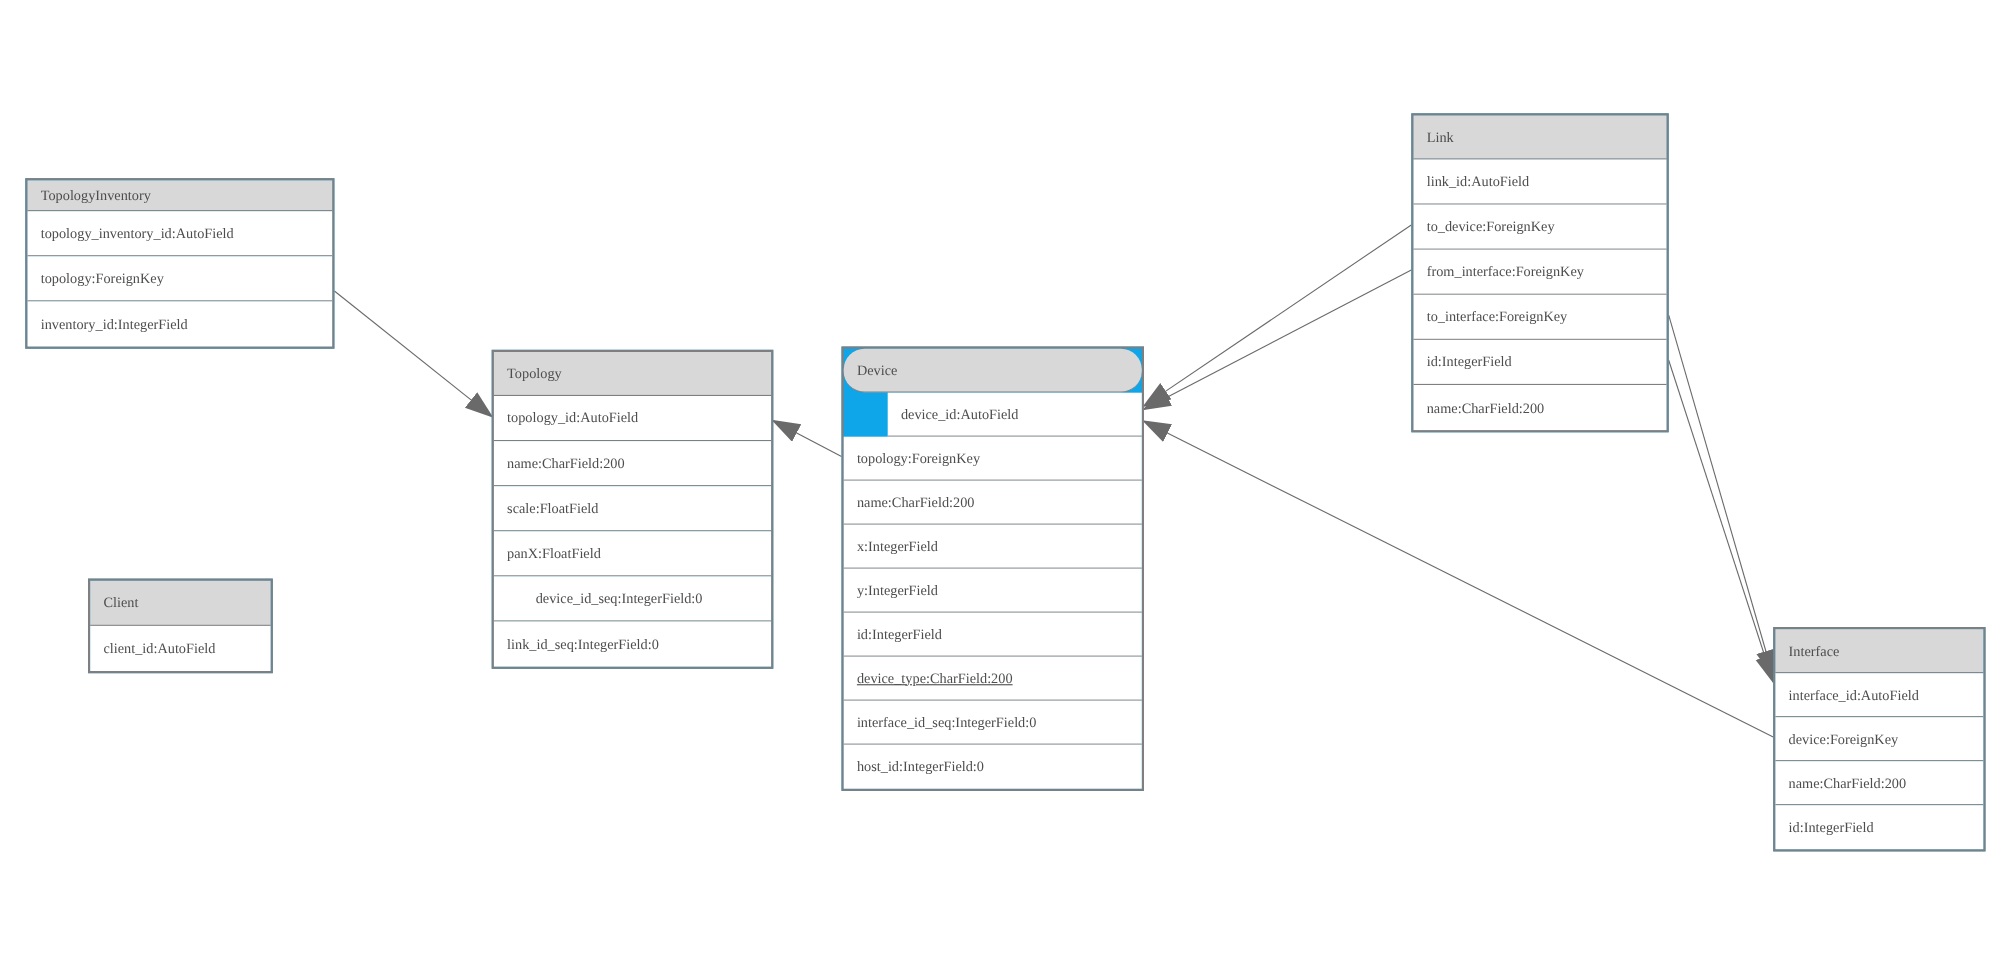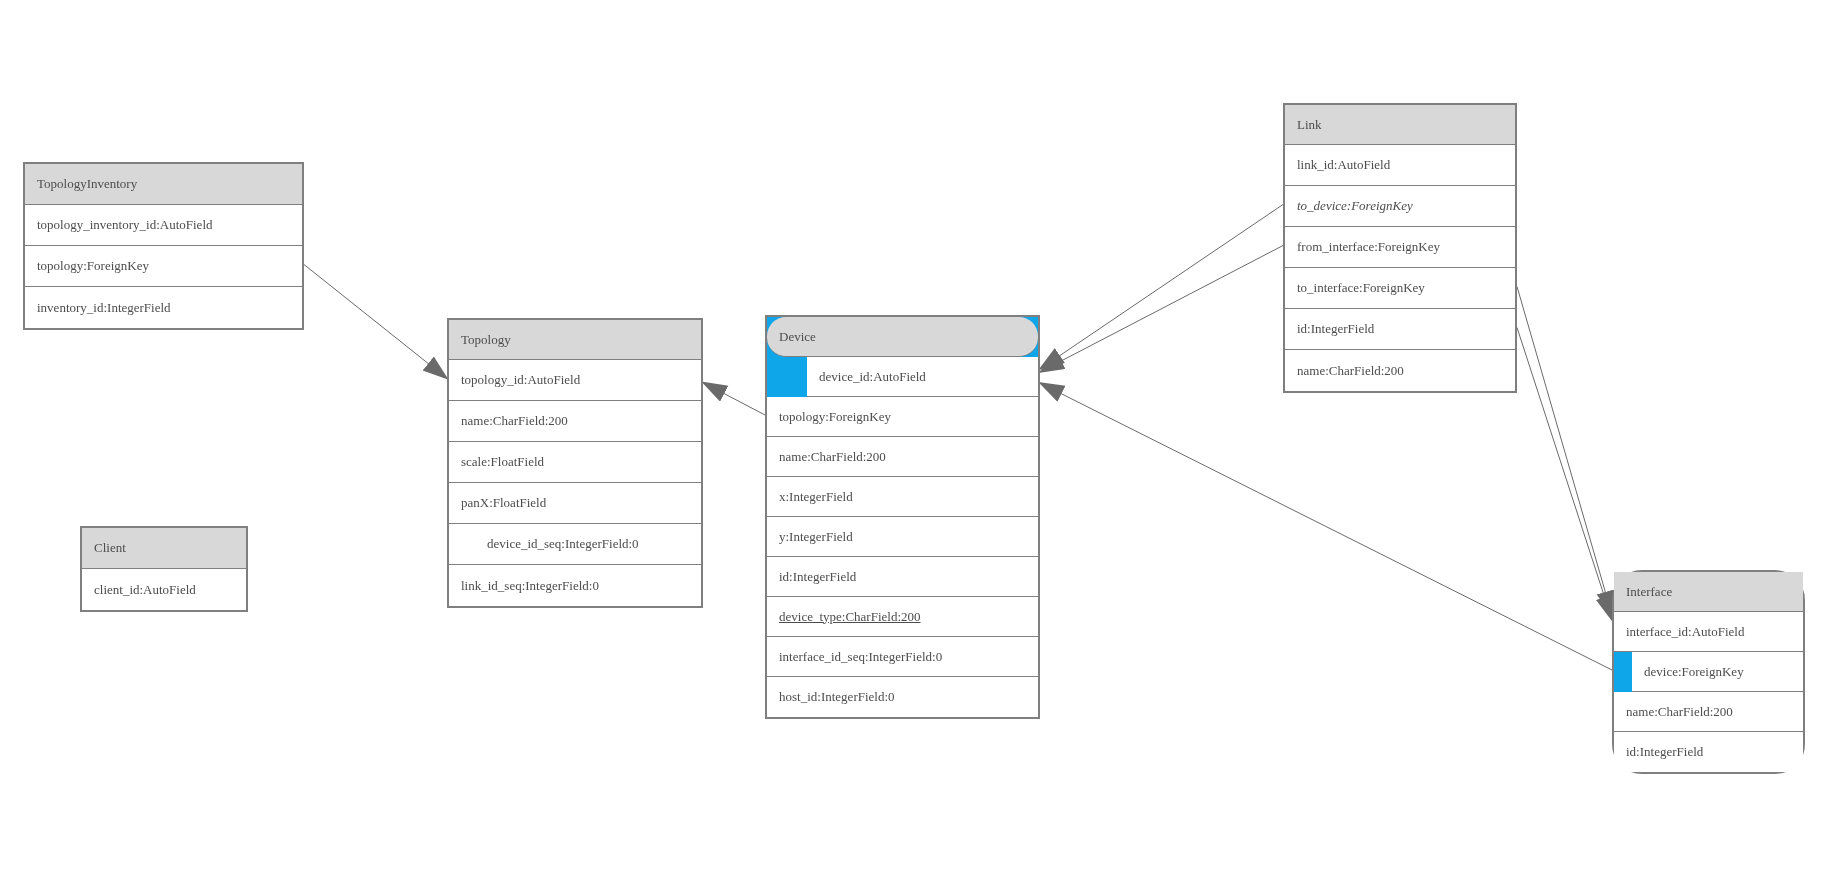--- a/index.html
+++ b/index.html
@@ -65,21 +65,21 @@
         <line x1="765" y1="415" x2="703" y2="382.5" stroke="#6a6a6a" stroke-width="1" marker-end="url(#arrow)" class="relation-line"></line>
         <line x1="1283" y1="204.5" x2="1040" y2="369" stroke="#6a6a6a" stroke-width="1" marker-end="url(#arrow)" class="relation-line"></line>
         <line x1="1283" y1="245.5" x2="1040" y2="372" stroke="#6a6a6a" stroke-width="1" marker-end="url(#arrow)" class="relation-line"></line>
         <line x1="1517" y1="286.5" x2="1612" y2="615" stroke="#6a6a6a" stroke-width="1" marker-end="url(#arrow)" class="relation-line"></line>
         <line x1="1517" y1="327.5" x2="1612" y2="620" stroke="#6a6a6a" stroke-width="1" marker-end="url(#arrow)" class="relation-line"></line>
         <line x1="1612" y1="670" x2="1040" y2="383" stroke="#6a6a6a" stroke-width="1" marker-end="url(#arrow)" class="relation-line"></line>
       </g>
   </svg>
   <div id="entities">
       <div class="entity" style="left: 23px; top: 162px; width: 281px; border-color: rgb(127, 127, 127); color: rgb(77, 77, 77);">
-        <div class="entity-header" style="height: 41px; background: rgb(216, 216, 216); border-bottom-color: rgb(127, 127, 127);">TopologyInventory</div>
+        <div class="entity-header" style="height: 28px; background: rgb(216, 216, 216); border-bottom-color: rgb(127, 127, 127);">TopologyInventory</div>
         <div class="entity-row" style="height: 41px; border-bottom-color: rgb(127, 127, 127);">topology_inventory_id:AutoField</div>
         <div class="entity-row" style="height: 41px; border-bottom-color: rgb(127, 127, 127);">topology:ForeignKey</div>
         <div class="entity-row" style="height: 41px; border-bottom-color: rgb(127, 127, 127);">inventory_id:IntegerField</div>
       </div>
       <div class="entity" style="left: 447px; top: 318px; width: 256px; border-color: rgb(127, 127, 127); color: rgb(77, 77, 77);">
         <div class="entity-header" style="height: 40px; background: rgb(216, 216, 216); border-bottom-color: rgb(127, 127, 127);">Topology</div>
         <div class="entity-row" style="height: 41px; border-bottom-color: rgb(127, 127, 127);">topology_id:AutoField</div>
         <div class="entity-row" style="height: 41px; border-bottom-color: rgb(127, 127, 127);">name:CharField:200</div>
         <div class="entity-row" style="height: 41px; border-bottom-color: rgb(127, 127, 127);">scale:FloatField</div>
         <div class="entity-row" style="height: 41px; border-bottom-color: rgb(127, 127, 127);">panX:FloatField</div>
@@ -98,27 +98,27 @@
         <div class="entity-row" style="height: 40px; border-bottom-color: rgb(127, 127, 127);">x:IntegerField</div>
         <div class="entity-row" style="height: 40px; border-bottom-color: rgb(127, 127, 127);">y:IntegerField</div>
         <div class="entity-row" style="height: 40px; border-bottom-color: rgb(127, 127, 127);">id:IntegerField</div>
         <div class="entity-row" style="height: 40px; border-bottom-color: rgb(127, 127, 127); text-decoration: underline;">device_type:CharField:200</div>
         <div class="entity-row" style="height: 40px; border-bottom-color: rgb(127, 127, 127);">interface_id_seq:IntegerField:0</div>
         <div class="entity-row" style="height: 40px; border-bottom-color: rgb(127, 127, 127);">host_id:IntegerField:0</div>
       </div>
       <div class="entity" style="left: 1283px; top: 103px; width: 234px; border-color: rgb(127, 127, 127); color: rgb(77, 77, 77);">
         <div class="entity-header" style="height: 40px; background: rgb(216, 216, 216); border-bottom-color: rgb(127, 127, 127);">Link</div>
         <div class="entity-row" style="height: 41px; border-bottom-color: rgb(127, 127, 127);">link_id:AutoField</div>
-        <div class="entity-row" style="height: 41px; border-bottom-color: rgb(127, 127, 127); font-style: italic;">to_device:ForeignKey</div>
+        <div class="entity-row" style="height: 41px; border-bottom-color: rgb(127, 127, 127);">to_device:ForeignKey</div>
         <div class="entity-row" style="height: 41px; border-bottom-color: rgb(127, 127, 127);">from_interface:ForeignKey</div>
         <div class="entity-row" style="height: 41px; border-bottom-color: rgb(127, 127, 127);">to_interface:ForeignKey</div>
         <div class="entity-row" style="height: 41px; border-bottom-color: rgb(127, 127, 127);">id:IntegerField</div>
         <div class="entity-row" style="height: 41px; border-bottom-color: rgb(127, 127, 127);">name:CharField:200</div>
       </div>
-      <div class="entity" style="left: 1612px; top: 570px; width: 193px; border-color: rgb(127, 127, 127); color: rgb(77, 77, 77); border-radius: 30px;">
+      <div class="entity" style="left: 1612px; top: 570px; width: 193px; border-color: rgb(127, 127, 127); color: rgb(77, 77, 77);">
         <div class="entity-header" style="height: 40px; background: rgb(216, 216, 216); border-bottom-color: rgb(127, 127, 127);">Interface</div>
         <div class="entity-row" style="height: 40px; border-bottom-color: rgb(127, 127, 127);">interface_id:AutoField</div>
-        <div class="entity-row" style="height: 40px; border-bottom-color: rgb(127, 127, 127); margin-left: 18px;">device:ForeignKey</div>
+        <div class="entity-row" style="height: 40px; border-bottom-color: rgb(127, 127, 127);">device:ForeignKey</div>
         <div class="entity-row" style="height: 40px; border-bottom-color: rgb(127, 127, 127);">name:CharField:200</div>
         <div class="entity-row" style="height: 40px; border-bottom-color: rgb(127, 127, 127);">id:IntegerField</div>
       </div>
     </div>
 </div>
 
 </body></html>

